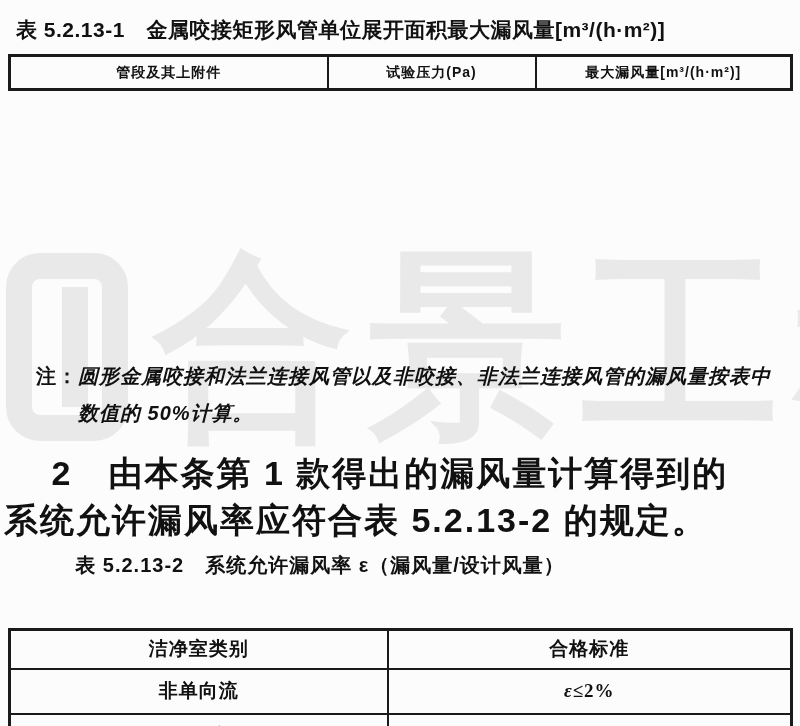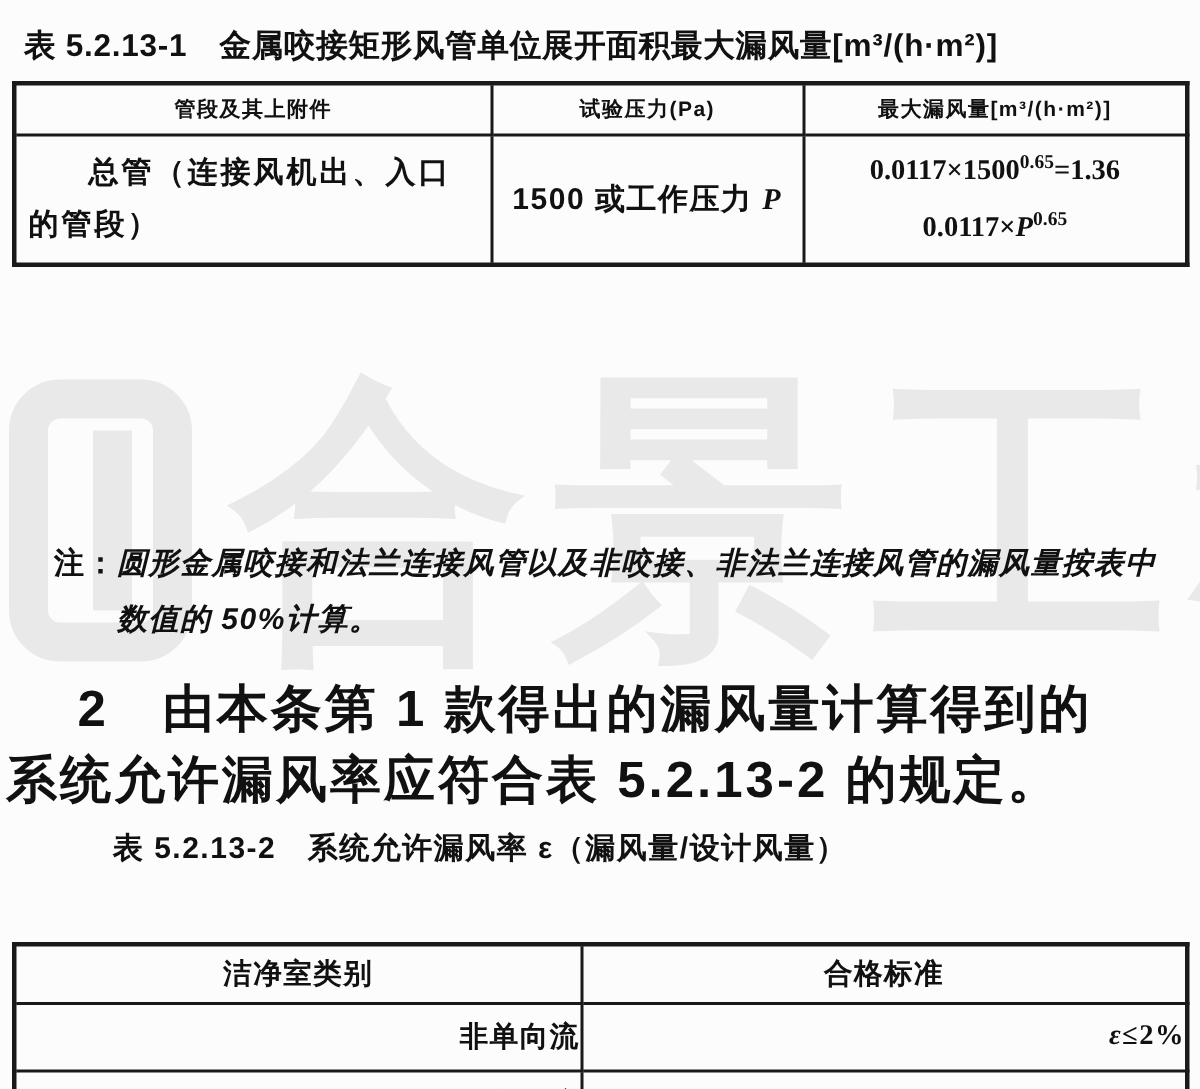--- a/index.html
+++ b/index.html
@@ -156,21 +156,21 @@
     border: 3px solid #1a1a1a;
   }
   .t2 th, .t2 td {
     border: 2px solid #1a1a1a;
     text-align: center;
     vertical-align: middle;
     font-weight: bold;
     background: transparent;
   }
   .t2 th { height: 39px; font-size: 19px; letter-spacing: 1px; }
-  .t2 td { height: 45px; font-size: 19px; letter-spacing: 1px; text-align: right; }
+  .t2 td { height: 45px; font-size: 19px; letter-spacing: 1px; }
   .t2 .std { font-family: "Liberation Serif", serif; }
 </style>
 </head>
 <body>
 
 <div class="page">
 
   <div class="watermark">
     <div class="wm-logo"></div>
     <div class="wm-text">合景工程</div>
@@ -187,30 +187,20 @@
         <col style="width:256px">
       </colgroup>
       <thead>
         <tr>
           <th>管段及其上附件</th>
           <th>试验压力(Pa)</th>
           <th>最大漏风量[m³/(h·m²)]</th>
         </tr>
       </thead>
       <tbody>
-        <tr class="row-1">
-          <td class="seg">
-            <p>总管（连接风机出、入口的管段）</p>
-          </td>
-          <td class="press"><span>1500 或工作压力 </span><span class="pvar">P</span></td>
-          <td class="formula">
-            <div class="f-line"><span>0.0117×1500</span><sup>0.65</sup><span>=1.36</span></div>
-            <div class="f-line"><span>0.0117×</span><span class="pvar">P</span><sup>0.65</sup></div>
-          </td>
-        </tr>
       </tbody>
     </table>
 
     <div class="note">
       <span class="note-label">注：</span>
       <span class="note-text">圆形金属咬接和法兰连接风管以及非咬接、非法兰连接风管的漏风量按表中数值的 50%计算。</span>
     </div>
 
     <p class="clause">2　由本条第 1 款得出的漏风量计算得到的系统允许漏风率应符合表 5.2.13-2 的规定。</p>
 

